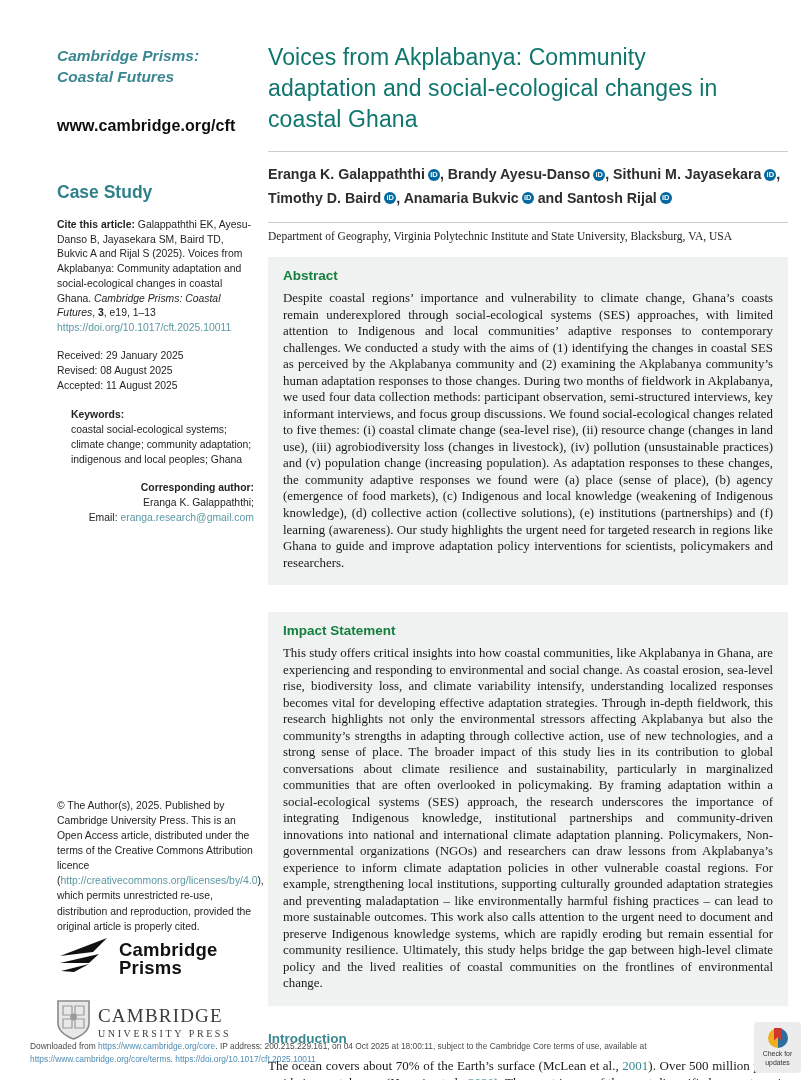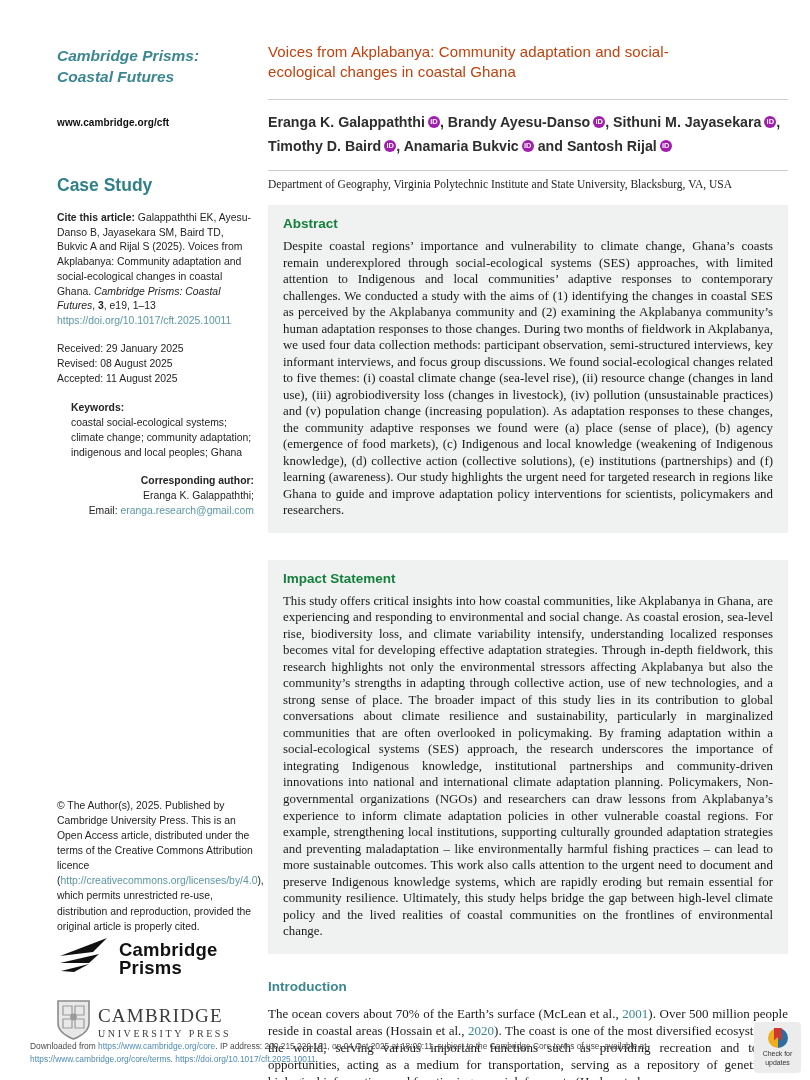--- a/index.html
+++ b/index.html
@@ -8,42 +8,42 @@
     width: 810px; height: 1080px; position: relative; overflow: hidden;
     font-family: "Liberation Sans", sans-serif; color:#1c1c1c;
   }
   .seg-b { font-weight: bold; }
   .seg-i { font-style: italic; }
   .seg-link { color:#5b98a4; }
 
   
   .left-col { position:absolute; left:57px; top:46px; width:197px; }
   .journal-name { color:#3a8791; font-style:italic; font-size:15.5px; line-height:1.35; font-weight:600; }
-  .site-url { margin-top:29px; font-weight:bold; font-size:10px; color:#0d0d0d; letter-spacing:.1px; }
+  .site-url { margin-top:29px; font-weight:bold; font-size:16px; color:#0d0d0d; letter-spacing:.1px; }
   .article-type { margin-top:47px; color:#2f8089; font-weight:bold; font-size:17.5px; }
   .left-small { font-size:10.4px; line-height:1.42; color:#242424; white-space:pre-line; }
   .cite-block { margin-top:15px; }
   .dates { margin-top:13px; }
   .keywords-block { margin-top:15px;margin-left:14px; }
   .corresponding-block { margin-top:14px;text-align:right; }
   .copyright-block { position:absolute; left:57px; top:798px; width:200px; font-size:10.4px; line-height:1.45; color:#242424; white-space:pre-line; }
 
   .prisms-logo { position:absolute; left:60px; top:938px; display:flex; align-items:center; gap:9px; }
   .prisms-text { font-size:18.5px; line-height:.98; color:#111; font-weight:600; letter-spacing:.2px; }
   .cup-logo { position:absolute; left:57px; top:1000px; display:flex; align-items:center; gap:8px; }
   .cup-text .l1 { font-family:"Liberation Serif", serif; font-size:19px; letter-spacing:1.2px; color:#3c3c3c; }
   .cup-text .l2 { font-family:"Liberation Serif", serif; font-size:10px; letter-spacing:2.6px; color:#3c3c3c; margin-top:1px; }
 
   
   .right-col { position:absolute; left:268px; top:42px; width:520px; }
-  .title { color:#c2410c; font-size:15px; font-weight:normal; line-height:1.34; max-width:468px; letter-spacing:.1px; }
+  .title { color:#0f766e; font-size:23px; font-weight:normal; line-height:1.34; max-width:468px; letter-spacing:.1px; }
   .rule { border:none; border-top:1px solid #cccccc; margin:0; }
   .rule-top { margin-top:17px; }
   .authors { padding:11px 0 12px; font-size:14.2px; line-height:1.65; color:#2e2e2e; font-weight:600; }
-  .orcid { display:inline-block; width:12px; height:12px; border-radius:50%; background:#a21caf;
+  .orcid { display:inline-block; width:12px; height:12px; border-radius:50%; background:#0369a1;
            color:#fff; font-size:7.5px; font-weight:bold; text-align:center; line-height:12px;
            margin:0 0 2px 3px; vertical-align:middle; font-style:normal; }
   .affiliation { font-family:"Liberation Serif", serif; font-size:11.5px; color:#222; padding-top:7px; }
   .gray-box { margin-top:15px; background:#f0f1f1; padding:11px 15px 14px; }
   .gray-box h2 { font-size:13.5px; color:#15803d; margin-bottom:7px; }
   .gray-box p { font-family:"Liberation Serif", serif; font-size:12.9px; line-height:1.28; text-align:justify; color:#1a1a1a; }
   .impact-box { margin-top:27px; }
   .intro-heading { color:#3a8791; font-size:13.5px; margin:25px 0 11px; }
   .intro-text { font-family:"Liberation Serif", serif; font-size:13px; line-height:1.31; text-align:justify; color:#1a1a1a; }
   .intro-text .seg-link { color:#3a8791; }

